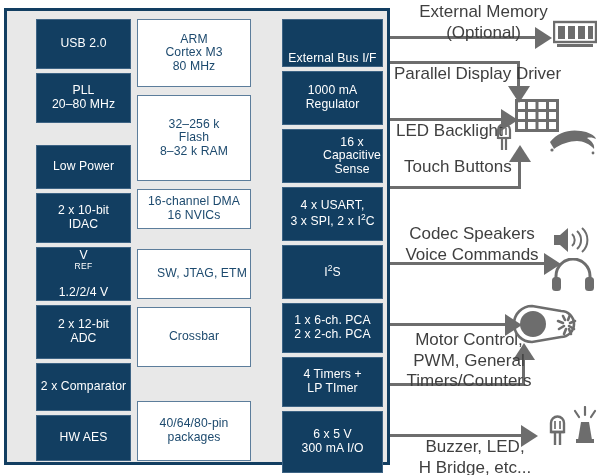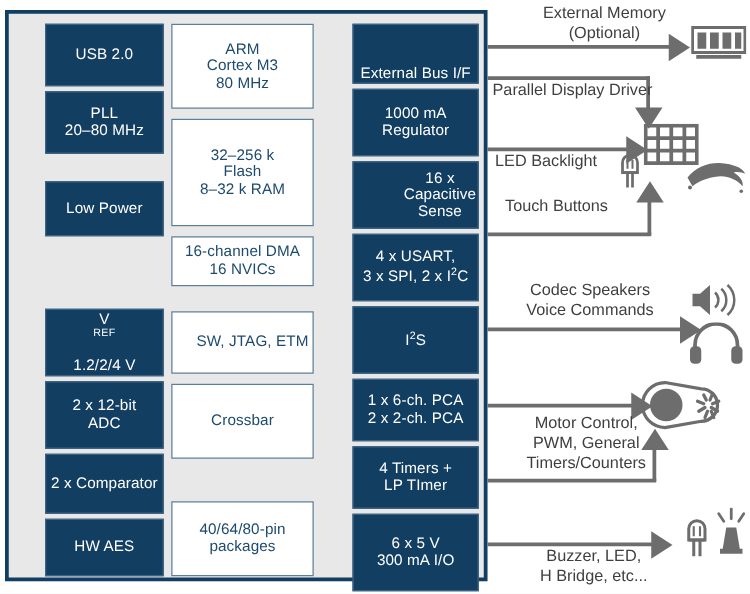--- a/index.html
+++ b/index.html
@@ -48,21 +48,21 @@
     font-weight:400;
   }
   .blk span{display:block;padding:0 2px;}
   .blk .sub{font-size:8.5px;vertical-align:sub;letter-spacing:.3px;}
   sup.two{font-size:8.5px;vertical-align:super;}
 
   
   .ann{
     position:absolute;
     color:#3f3f3f;
-    font-size:13px;
+    font-size:17px;
     line-height:1.22;
     white-space:pre-line;
     text-align:left;
   }
   .ann.center{text-align:center;}
 
   .wire{position:absolute;background:#6d6d6d;}
   .wire-h{height:3px;}
   .wire-v{width:3px;}
 
@@ -97,20 +97,24 @@
     <div class="col col-left">
       <div class="blk blk-blue" style="top:8px;height:50px;">
           <span>USB 2.0</span>
         </div>
       <div class="blk blk-blue" style="top:62px;height:50px;">
           <span style="white-space: pre-line;">PLL
 20–80 MHz</span>
         </div>
       <div class="blk blk-blue" style="top:134px;height:44px;">
           <span>Low Power</span>
+        </div>
+      <div class="blk blk-blue" style="top:182px;height:50px;">
+          <span style="white-space: pre-line;">2 x 10-bit
+IDAC</span>
         </div>
       <div class="blk blk-blue" style="top:236px;height:54px;">
         <span>V<span class="sub">REF</span><br>1.2/2/4 V</span>
       </div>
       <div class="blk blk-blue" style="top:294px;height:54px;">
           <span style="white-space: pre-line;">2 x 12-bit
 ADC</span>
         </div>
       <div class="blk blk-blue" style="top:352px;height:48px;">
           <span>2 x Comparator</span>

